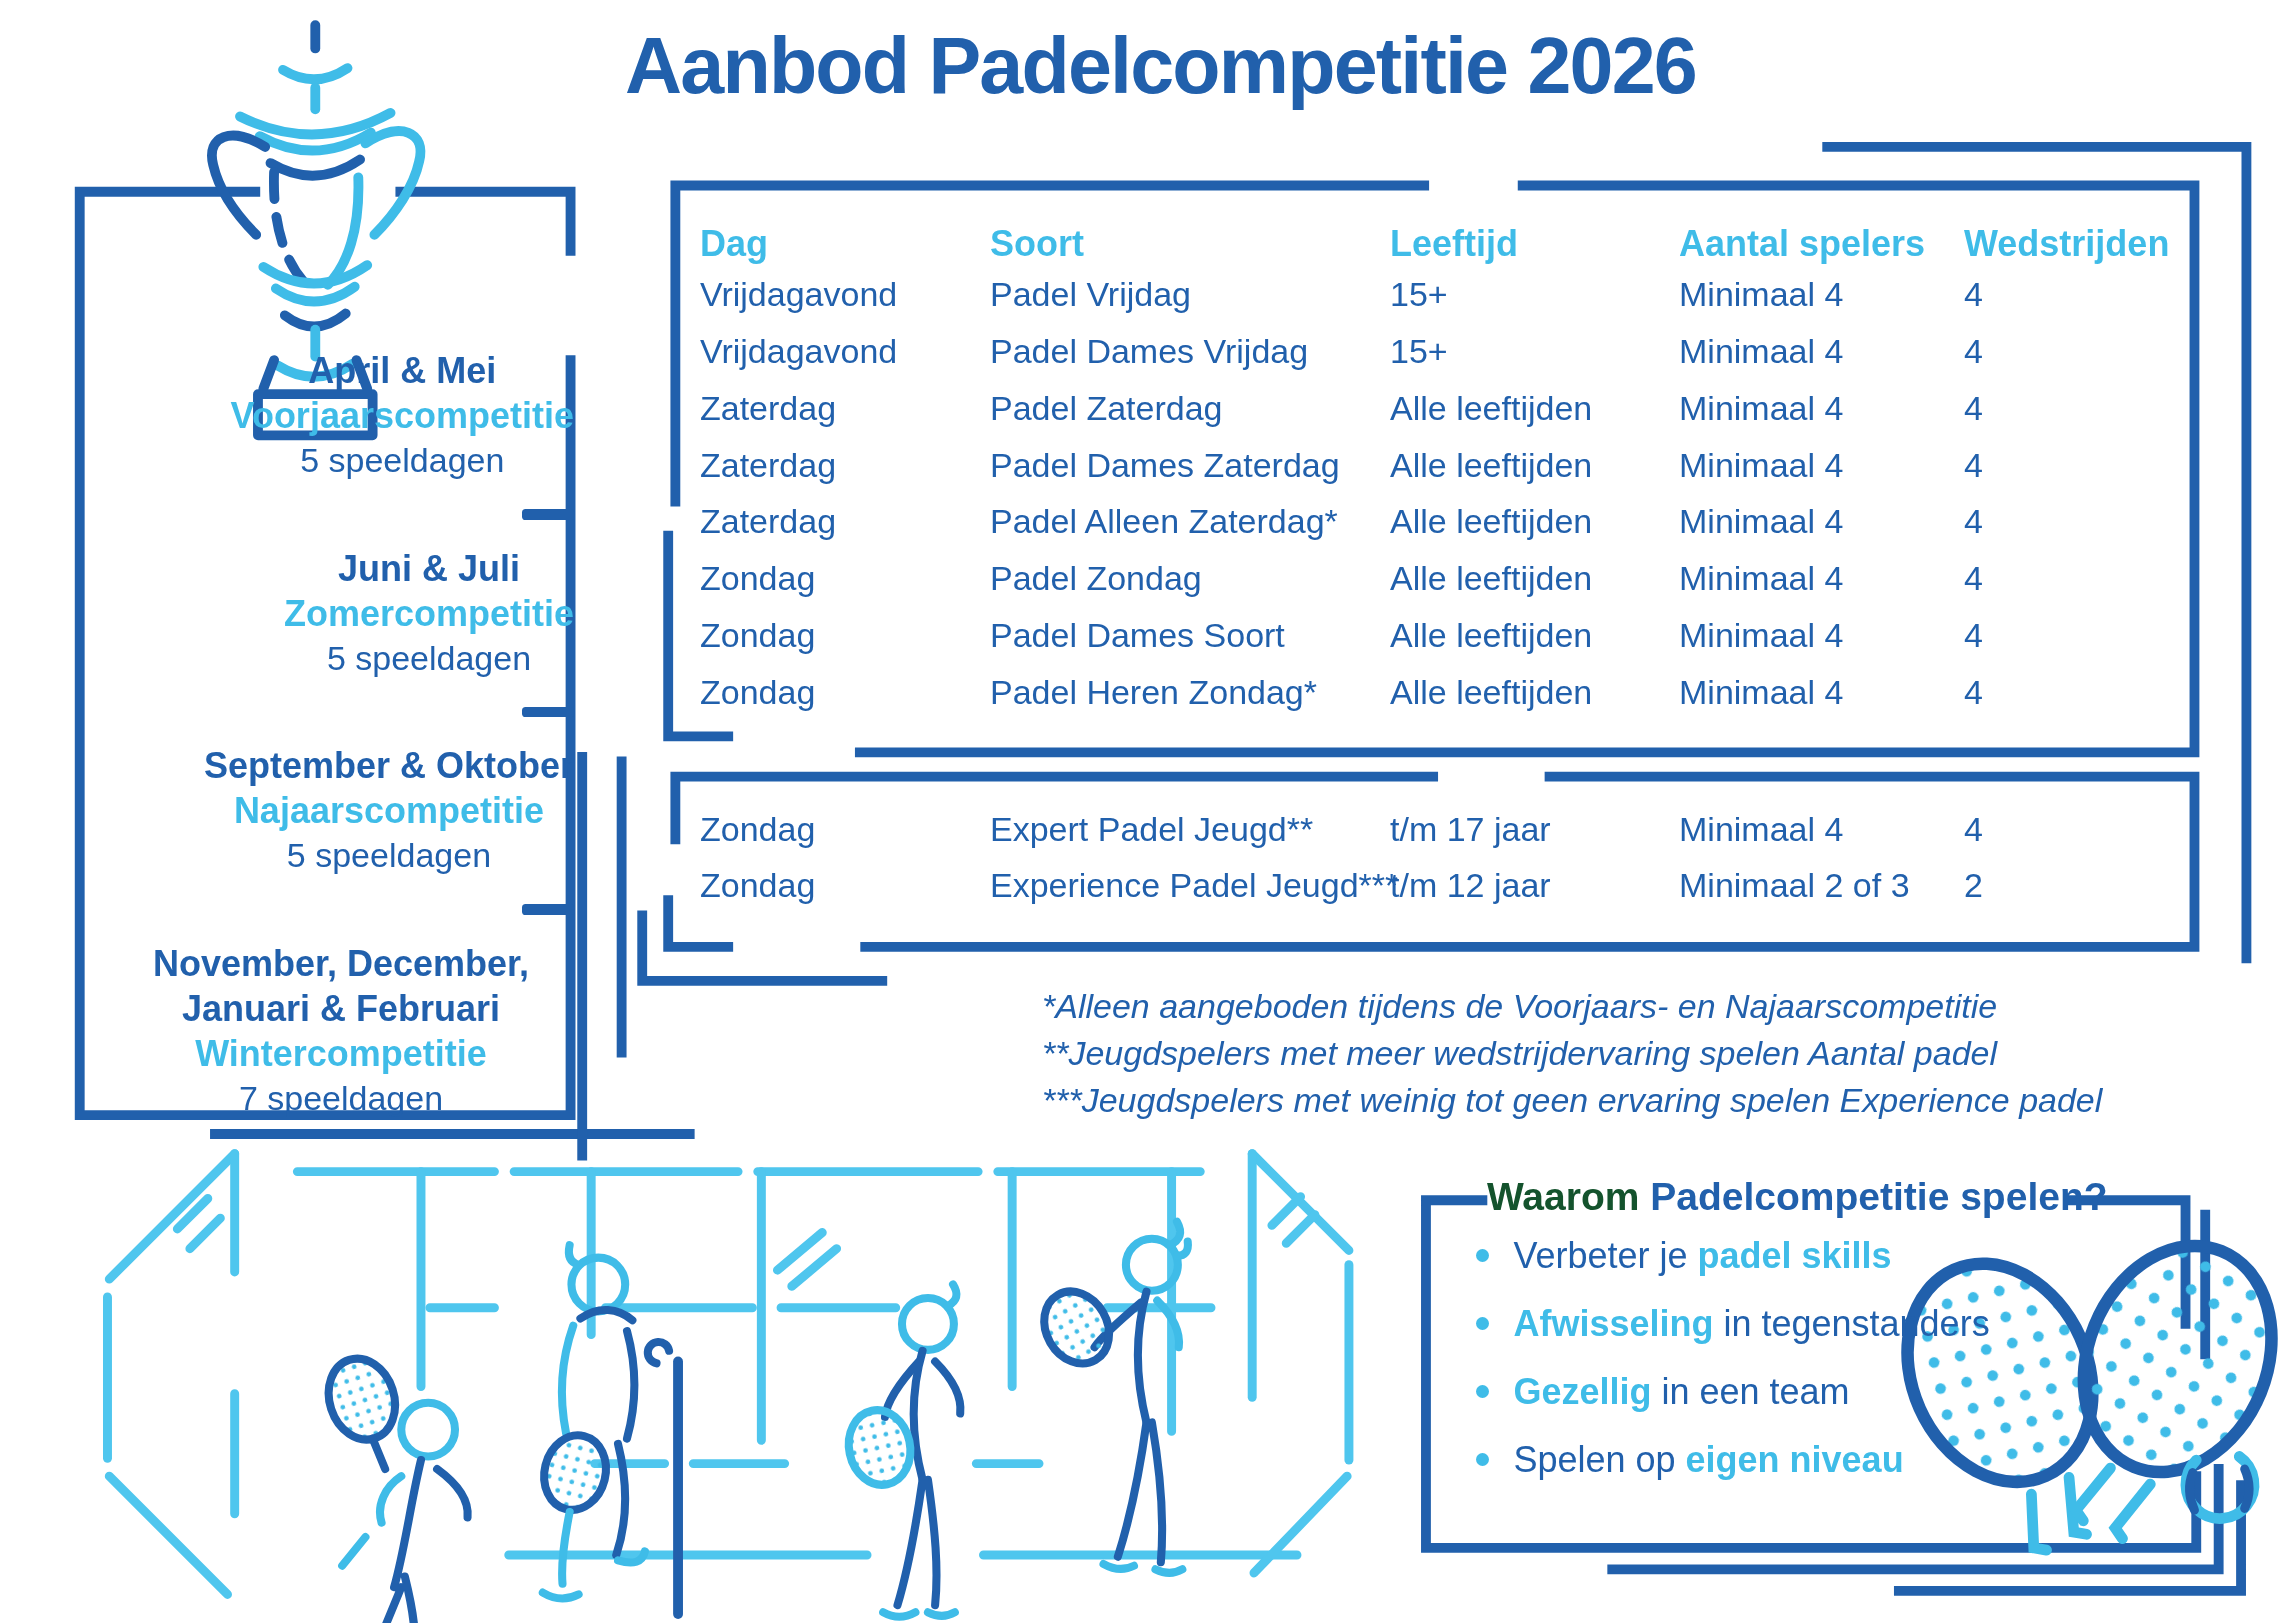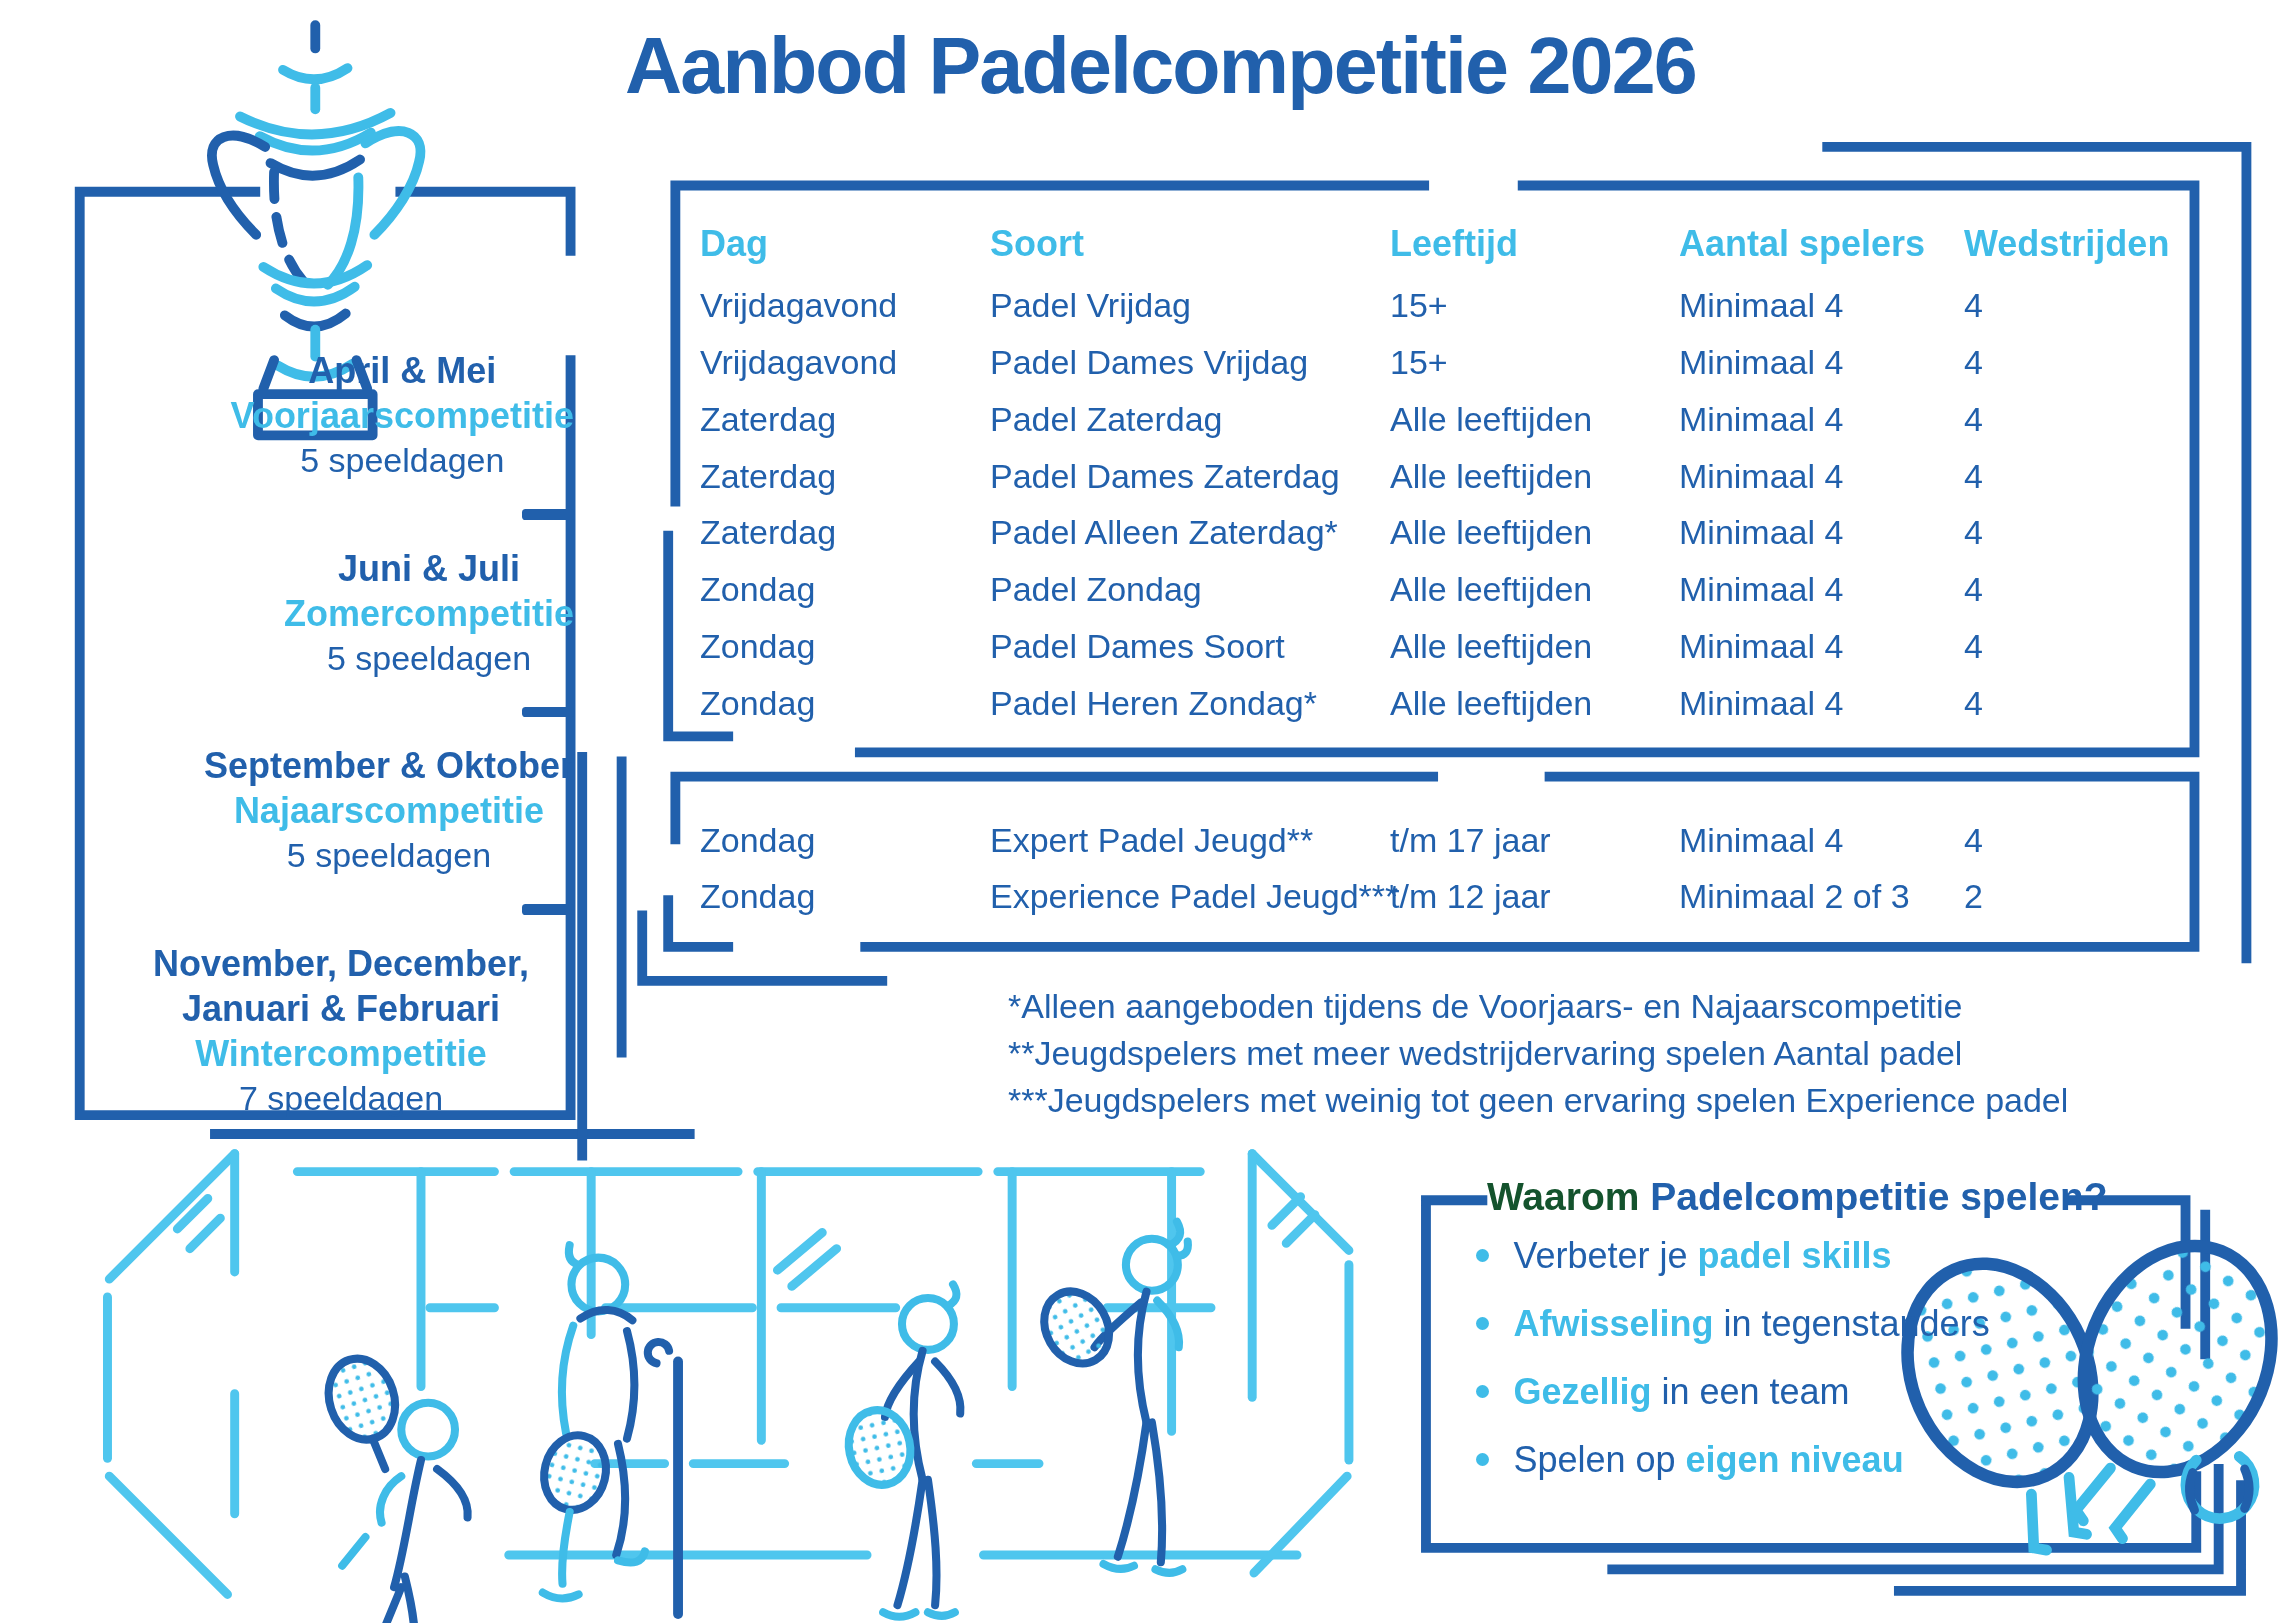--- a/index.html
+++ b/index.html
@@ -21,29 +21,29 @@
   .period .months{font-size:36px;font-weight:bold;color:#2160AC;}
   .period .pname{font-size:36px;font-weight:bold;color:#3FBCE8;}
   .period .pdays{font-size:34px;color:#2160AC;}
   .dash{width:52px;height:10.7px;background:#2160AC;border-radius:3.6px;margin:26px 0;}
 
   
   .thead{position:absolute;left:0;top:211px;width:2293px;height:45px;}
   .thead span{position:absolute;font-size:36px;font-weight:bold;color:#3FBCE8;white-space:nowrap;margin-top:12px;}
   .trows{position:absolute;left:0;width:2293px;}
   .trow{position:absolute;left:0;width:2293px;}
-  .trow span{position:absolute;top:12px;font-size:34px;color:#2160AC;white-space:nowrap;}
+  .trow span{position:absolute;top:1px;font-size:34px;color:#2160AC;white-space:nowrap;}
   .c0{left:700px;}
   .c1{left:990px;}
   .c2{left:1390px;}
   .c3{left:1679px;}
   .c4{left:1964px;width:224px;text-align:left;}
 
   
-  .footnotes{position:absolute;left:1008px;top:983px;}
+  .footnotes{position:absolute;left:1042px;top:983px;font-style:italic;}
   .fnote{font-size:34px;color:#2160AC;line-height:47px;white-space:nowrap;}
 
   
   .whybox-title{position:absolute;left:1487px;top:1175px;width:591px;margin:0;text-align:center;
     font-size:39px;font-weight:bold;color:#2160AC;white-space:nowrap;}
   .whybox-title .cyan{color:#14532d;}
   .whylist{position:absolute;left:1476px;top:1236px;margin:0;padding:0;list-style:none;}
   .whylist li{display:flex;align-items:center;height:39px;margin-bottom:29px;font-size:36px;color:#2160AC;white-space:nowrap;}
   .whylist .dot{width:13.4px;height:13.4px;border-radius:50%;background:#3FBCE8;margin-right:24px;flex:0 0 auto;}
   .whylist b{color:#3FBCE8;font-weight:bold;}

